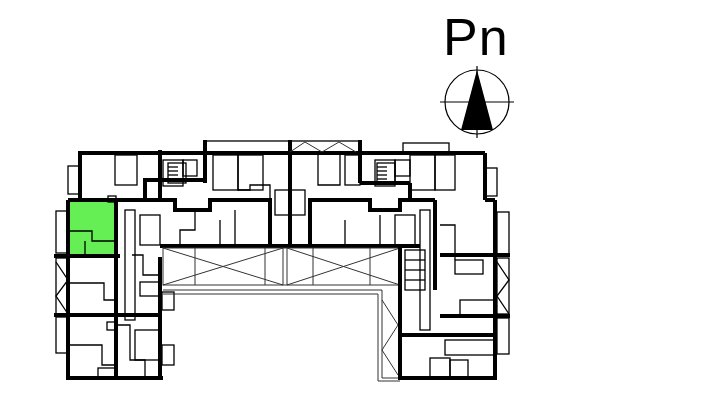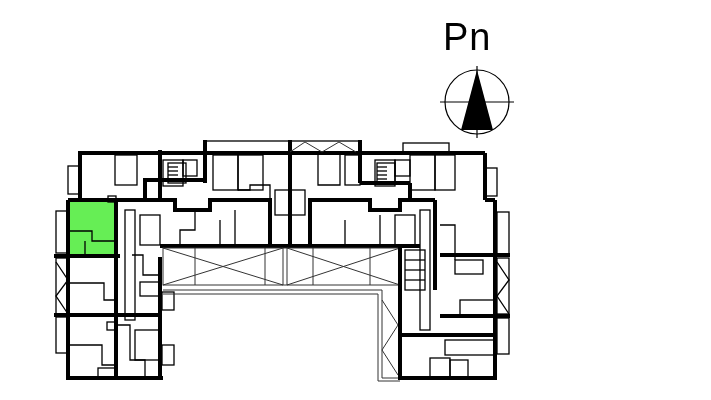--- a/index.html
+++ b/index.html
@@ -1,17 +1,17 @@
 <!DOCTYPE html>
 <html><head>
   <meta charset="utf-8">
   <style>
     html, body { margin: 0; padding: 0; background: #ffffff; }
     body { width: 711px; height: 400px; position: relative; overflow: hidden; font-family: "Liberation Sans", sans-serif; }
-    #compass-label { position: absolute; left: 443px; top: 14px; font-size: 38px; line-height: 46px; color: #000; letter-spacing: 1px; font-family: "Liberation Sans", sans-serif; }
+    #compass-label { position: absolute; left: 443px; top: 14px; font-size: 52px; line-height: 46px; color: #000; letter-spacing: 1px; font-family: "Liberation Sans", sans-serif; }
     #compass { position: absolute; left: 436px; top: 66px; width: 82px; height: 72px; }
     #plan { position: absolute; left: 0; top: 0; width: 711px; height: 400px; }
     .w { stroke: #000; fill: none; }
     .thick { stroke-width: 4; }
     .thin { stroke-width: 1.3; }
     .bal { stroke: #333; stroke-width: 1; fill: none; }
     .unit-hl { cursor: pointer; }
     .unit { cursor: pointer; fill: transparent; }
   </style>
 </head>

